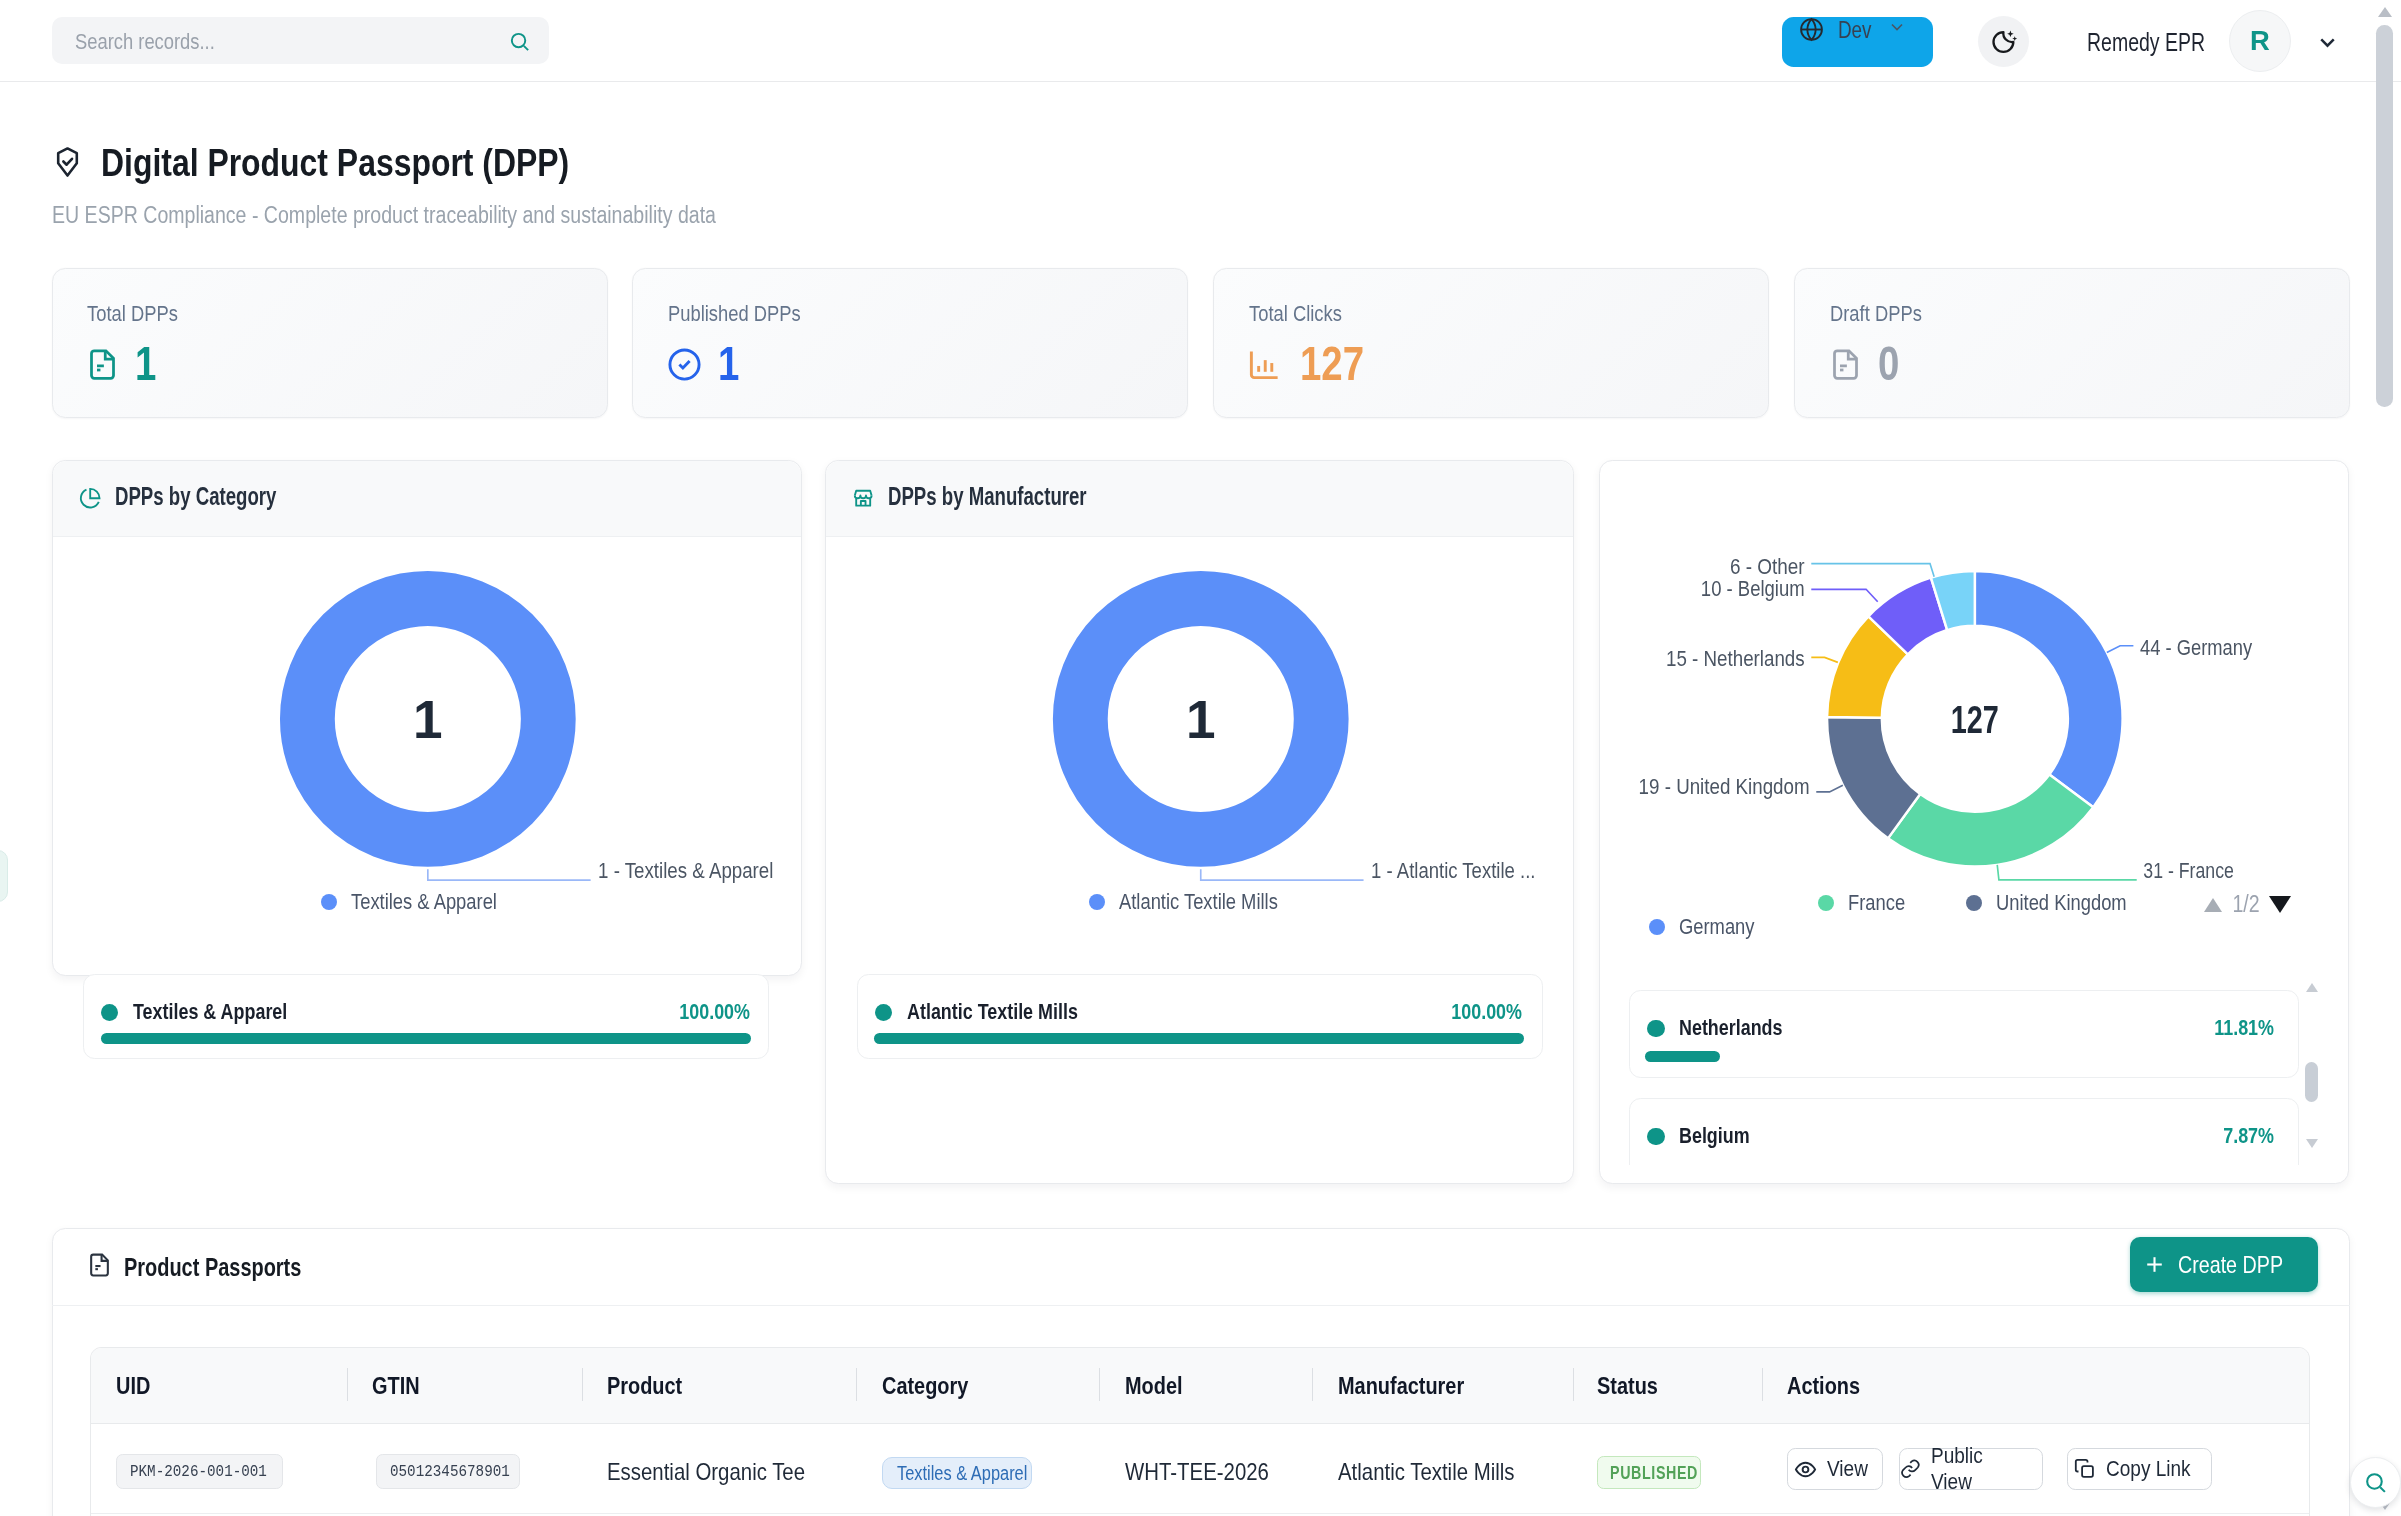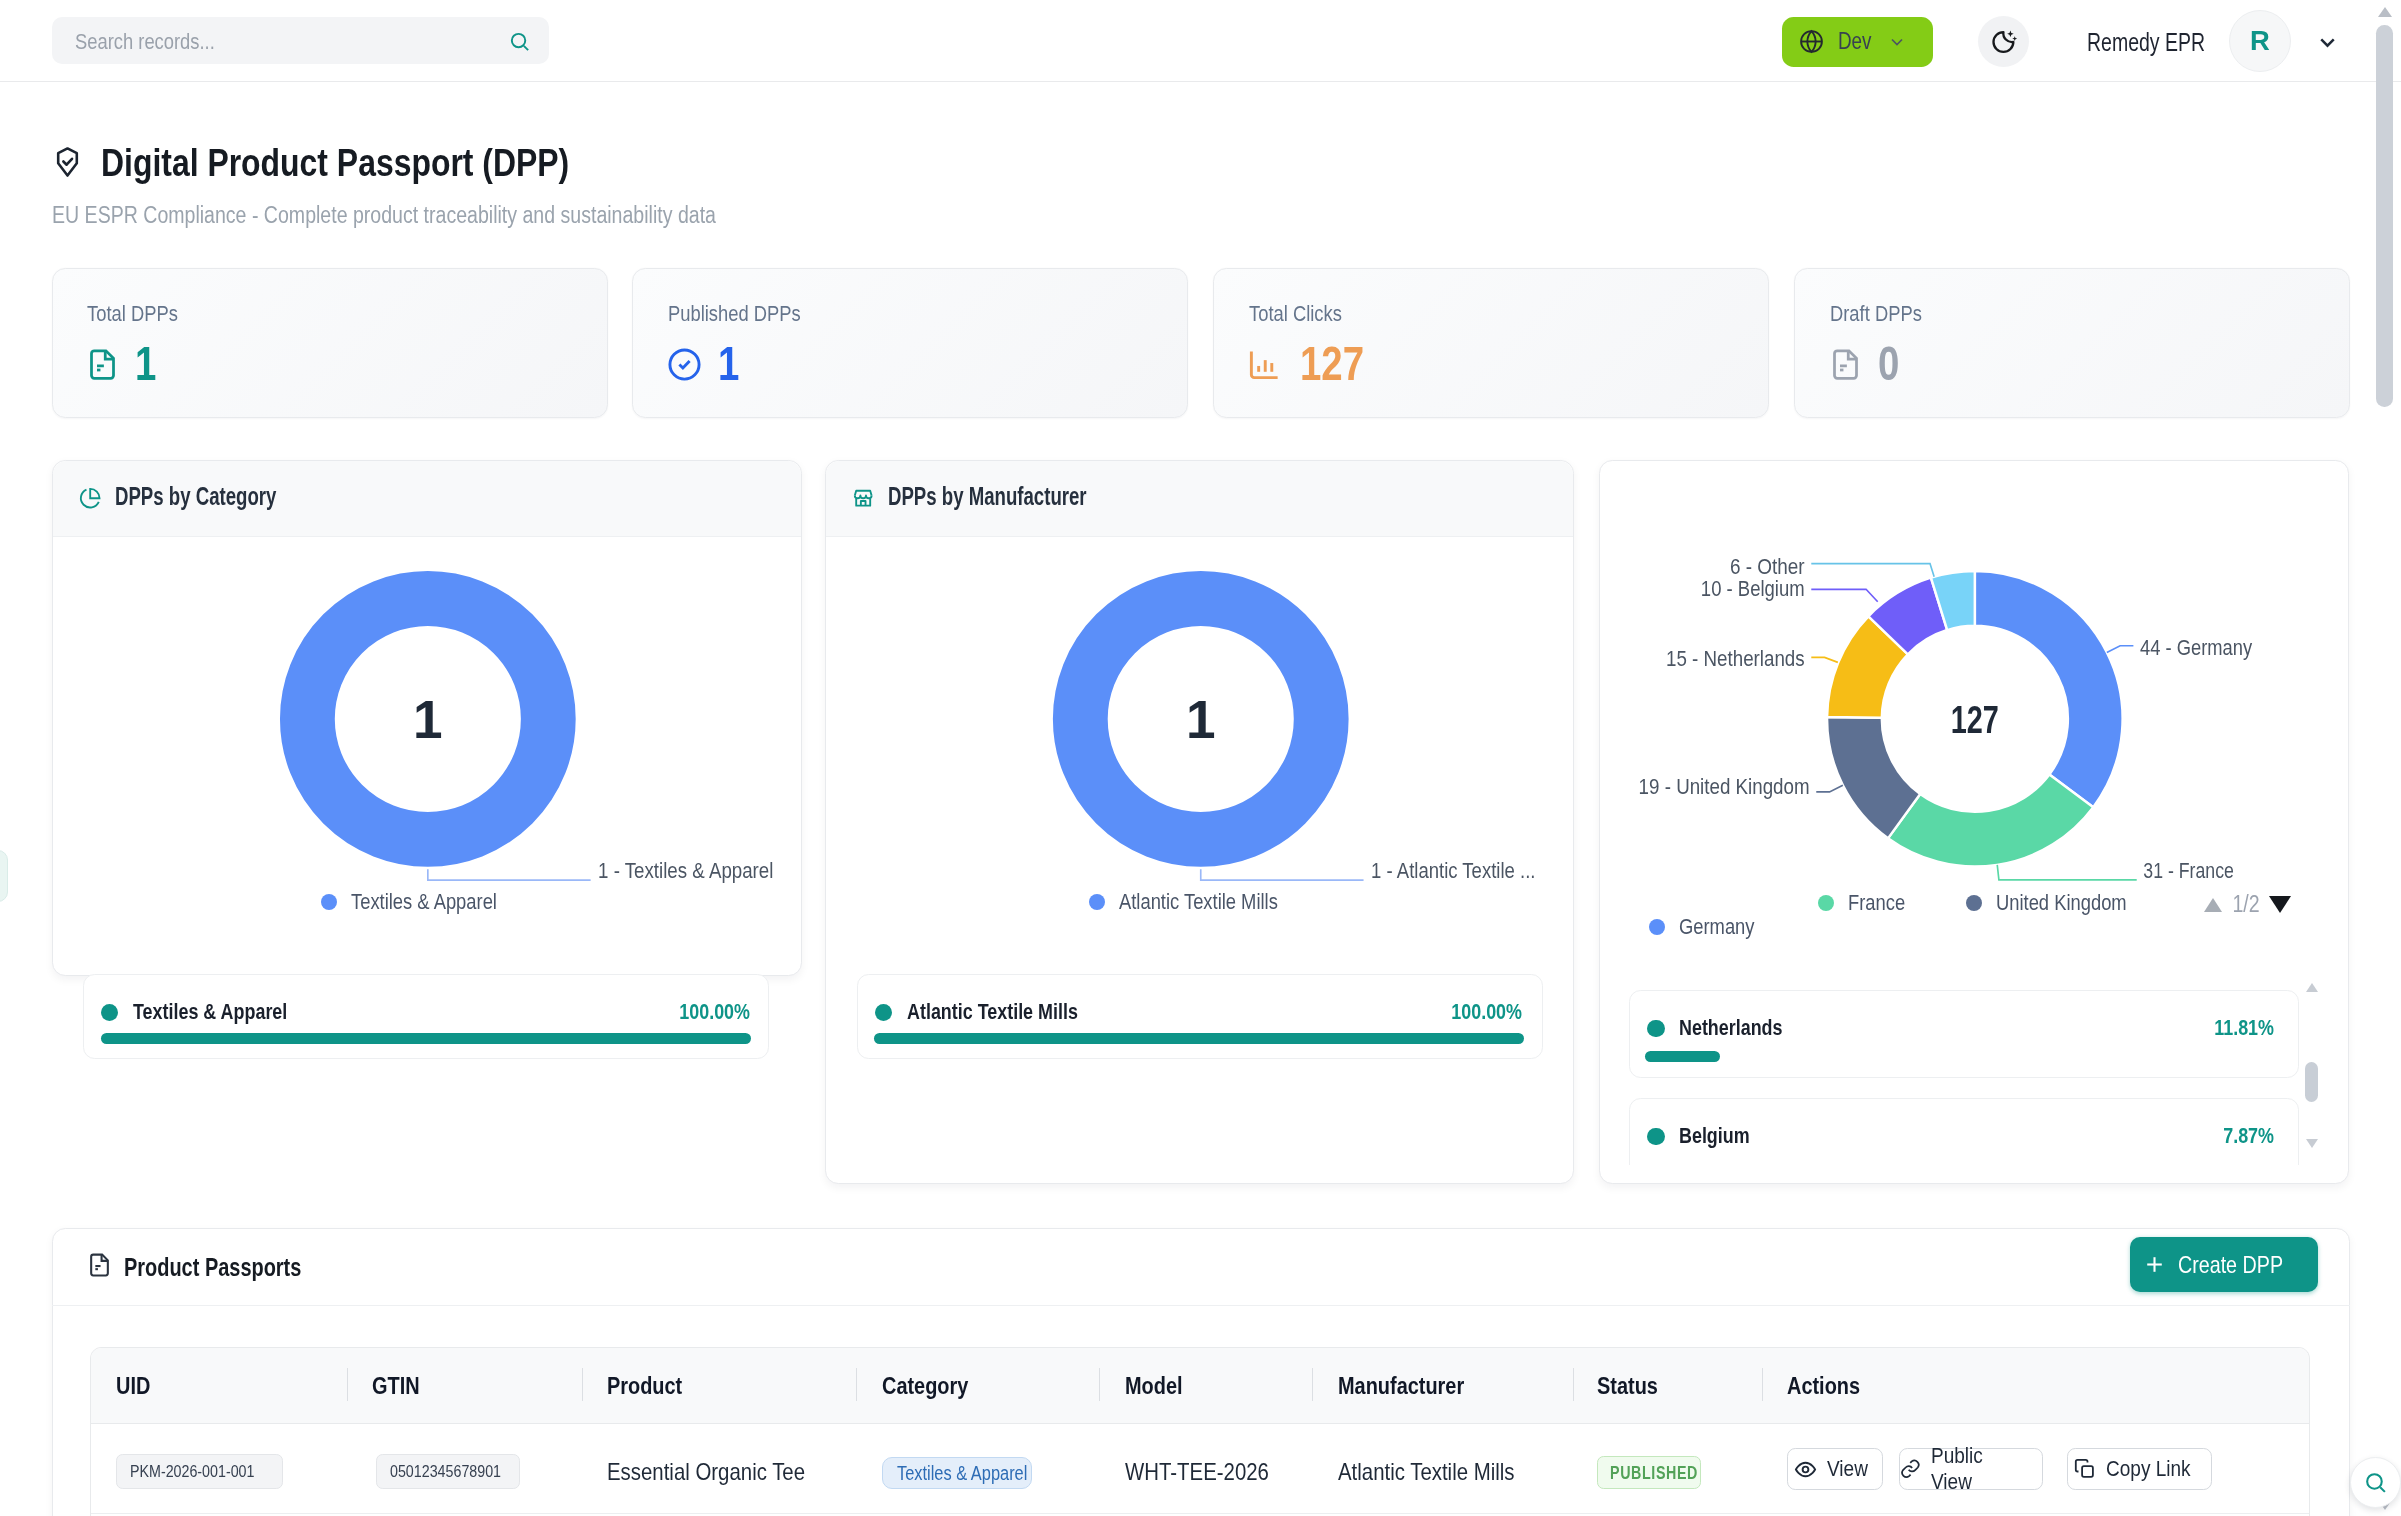--- a/index.html
+++ b/index.html
@@ -17,37 +17,37 @@
 .pdot{position:absolute;width:17.4px;height:17.4px;border-radius:50%;background:#0E9488}
 .pname{position:absolute;font-size:22.4px;font-weight:700;color:#1a202c;transform:scaleX(.8);transform-origin:0 50%;white-space:nowrap}
 .ppct{position:absolute;font-size:22.4px;font-weight:700;color:#0E9488;text-align:right;width:166px;transform:scaleX(.8);transform-origin:100% 50%}
 .pbar{position:absolute;height:10.8px;border-radius:5.8px;background:#0E9488}
 .leg{position:absolute;display:flex;align-items:center}
 .leg .d{width:16px;height:16px;border-radius:50%;margin-right:14px;flex:none}
 .leg .n{font-size:22.4px;color:#4a5568;transform:scaleX(.82);transform-origin:0 50%;white-space:nowrap}
 .lbl{font:26px "Liberation Sans";fill:#4b5563}
 .hcell{position:absolute;font-size:24px;font-weight:700;color:#111827;top:1372px;transform:scaleX(.83);transform-origin:0 50%;white-space:nowrap}
 .vsep{position:absolute;top:1368px;height:33px;width:0.8px;background:#dcdfe3}
-.chip{position:absolute;height:35px;background:#f3f4f6;border:0.8px solid #e4e6e9;border-radius:6.6px;font-family:Liberation Sans, sans-serif;font-size:17.4px;color:#374151;display:flex;align-items:center;padding-left:12.5px;top:1454px}
+.chip{position:absolute;height:35px;background:#f3f4f6;border:0.8px solid #e4e6e9;border-radius:6.6px;font-family:Liberation Mono, monospace;font-size:17.4px;color:#374151;display:flex;align-items:center;padding-left:12.5px;top:1454px}
 .chip span{transform:scaleX(.82);transform-origin:0 50%;display:inline-block;white-space:nowrap}
 .abtn{position:absolute;height:42px;top:1448px;background:#fff;border:0.8px solid #d5d9de;border-radius:8.3px;display:flex;align-items:center;justify-content:center;font-size:22.4px;color:#1f2937;gap:10px}
 .rtxt{position:absolute;top:1458px;font-size:24px;color:#1f2937;transform:scaleX(.85);transform-origin:0 50%;white-space:nowrap}
 </style>
 </head>
 <body>
 
 <div class="abs" style="left:0;top:0;width:2401px;height:82px;background:#fff;border-bottom:0.8px solid #e9eaec"></div>
 <div class="abs" style="left:52px;top:17.4px;width:497px;height:47px;background:#f3f4f6;border-radius:10px">
   <span class="abs sx" style="left:23px;top:11.6px;font-size:22.4px;color:#9aa1ab">Search records...</span>
   <svg class="abs" style="right:18.3px;top:12.5px" width="23" height="23" viewBox="0 0 24 24" fill="none" stroke="#0E9488" stroke-width="2">
       <circle cx="11" cy="11" r="7"></circle>
       <line x1="16.5" y1="16.5" x2="21" y2="21"></line>
     </svg>
 </div>
-<div class="abs" style="left:1782px;top:16.6px;width:151px;height:50px;background:#84cc16;border-radius:11.6px;display:flex;align-items:center;padding-left:17.4px">
+<div class="abs" style="left:1782px;top:16.6px;width:151px;height:50px;background:#0ea5e9;border-radius:11.6px;display:flex;padding-left:17.4px">
   <svg width="25" height="25" viewBox="0 0 24 24" fill="none" stroke="#24292f" stroke-width="1.8">
       <circle cx="12" cy="12" r="10"></circle>
       <line x1="2" y1="12" x2="22" y2="12"></line>
       <path d="M12 2a15.3 15.3 0 0 1 4 10 15.3 15.3 0 0 1-4 10 15.3 15.3 0 0 1-4-10 15.3 15.3 0 0 1 4-10z"></path>
     </svg>
   <span class="sx" style="font-size:23px;color:#374151;margin-left:13.3px">Dev</span>
   <svg style="margin-left:8.3px" width="20" height="20" viewBox="0 0 24 24" fill="none" stroke="#4b5563" stroke-width="2">
       <polyline points="6 9 12 15 18 9"></polyline>
     </svg>
 </div>

